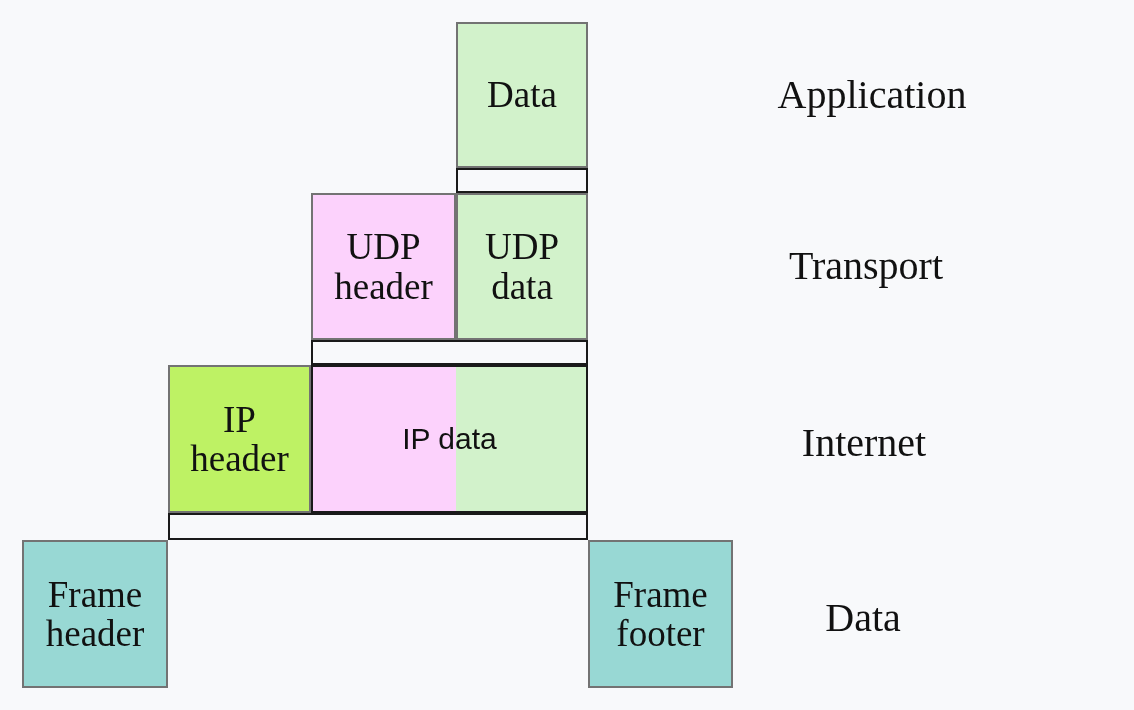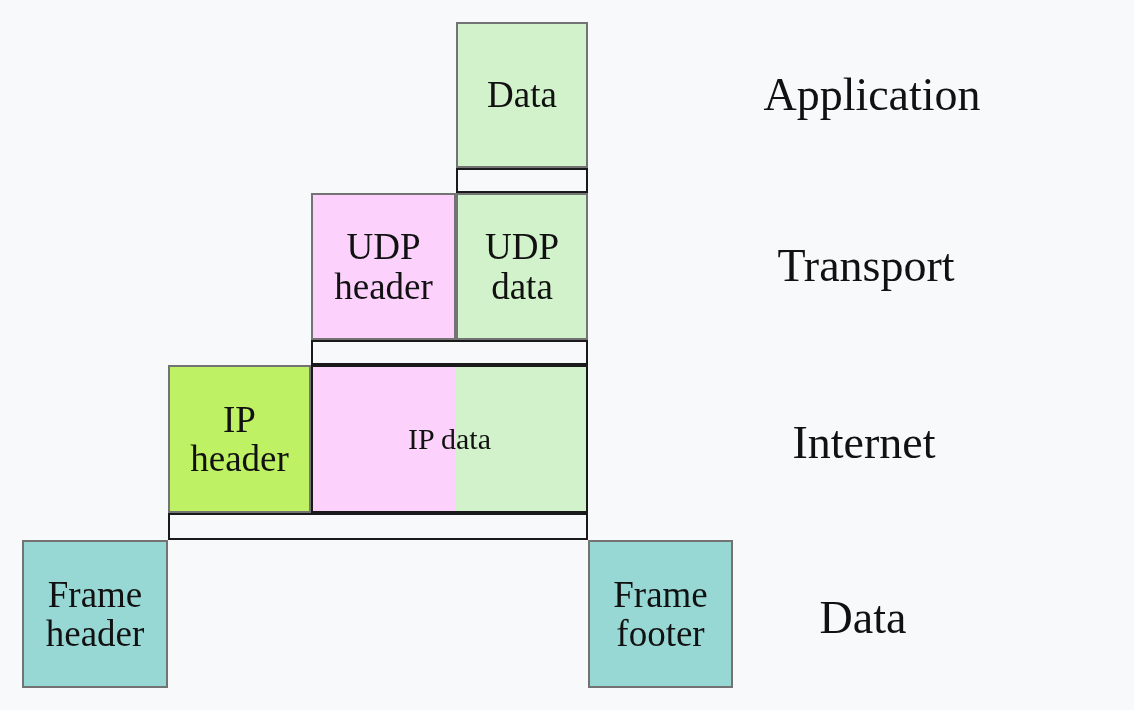--- a/index.html
+++ b/index.html
@@ -28,21 +28,21 @@
     text-align: center;
     color: #111111;
     line-height: 1.06;
     white-space: pre-line;
   }
   .serif-label {
     font-family: "Liberation Serif", serif;
     font-size: 37px;
   }
   .sans-label {
-    font-family: Liberation Serif, serif;
+    font-family: Liberation Sans, sans-serif;
     font-size: 30px;
   }
   .gap-connector {
     position: absolute;
     box-sizing: border-box;
     background: #f8f9fb;
     border-left: 2px solid #1a1a1a;
     border-right: 2px solid #1a1a1a;
     border-top: 2px solid #1a1a1a;
     border-bottom: 2px solid #1a1a1a;
@@ -64,21 +64,21 @@
     left: 0; right: 0; top: 0; bottom: 0;
     display: flex;
     align-items: center;
     justify-content: center;
     color: #111111;
     z-index: 3;
   }
   .layer-name {
     position: absolute;
     font-family: "Liberation Serif", serif;
-    font-size: 46px;
+    font-size: 40px;
     color: #111111;
     text-align: center;
     white-space: nowrap;
     transform: translate(-50%, -50%);
   }
 </style>
 </head>
 <body>
 
 <div id="diagram">

